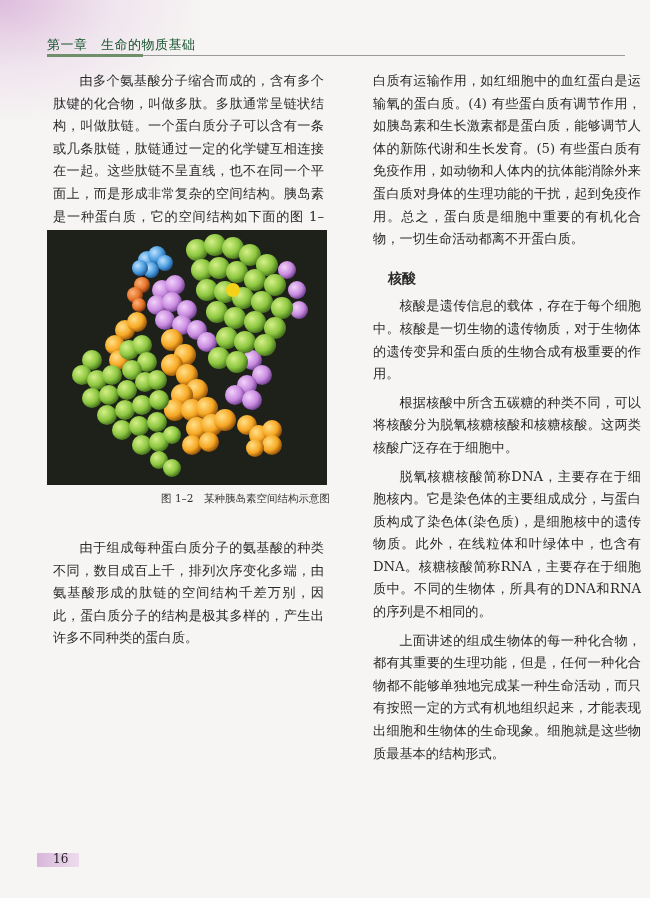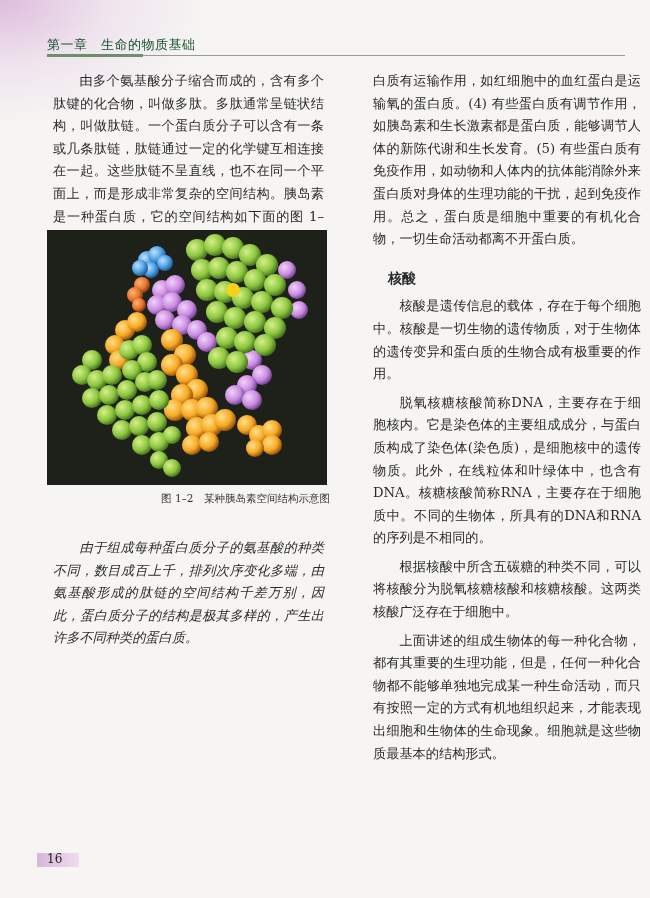--- a/index.html
+++ b/index.html
@@ -38,21 +38,21 @@
   }
   .caption {
     position:absolute; left:47px; top:492px; width:283px; text-align:right;
     font-size:10.5px; color:#333;
   }
   .page-num-bar {
     position:absolute; left:37px; top:853px; width:42px; height:14px;
     background:linear-gradient(90deg,#d8b6da,#eedcee);
   }
   .page-num {
-    position:absolute; left:47px; top:852px; font-size:12px; color:#222;
+    position:absolute; left:53px; top:852px; font-size:12px; color:#222;
   }
 </style>
 </head>
 <body>
 
 <div class="corner-tint"></div>
 
 <div class="header">
   <span class="header-title">第一章　生命的物质基础</span>
   <div class="header-rule-green"></div>
@@ -189,27 +189,27 @@
         <circle cx="95" cy="215" r="10" fill="url(#gG)"></circle>
         <circle cx="112" cy="212" r="10" fill="url(#gG)"></circle>
         <circle cx="125" cy="205" r="9" fill="url(#gG)"></circle>
         <circle cx="112" cy="230" r="9" fill="url(#gG)"></circle>
         <circle cx="125" cy="238" r="9" fill="url(#gG)"></circle>
     </g>
   </svg>
 </div>
 <div class="caption">图 1–2　某种胰岛素空间结构示意图</div>
 
-<div class="col col-left" style="top:531px;font-style:italic;">
+<div class="col col-left" style="top:531px;">
   <p>由于组成每种蛋白质分子的氨基酸的种类不同，数目成百上千，排列次序变化多端，由氨基酸形成的肽链的空间结构千差万别，因此，蛋白质分子的结构是极其多样的，产生出许多不同种类的蛋白质。</p>
 </div>
 
 <div class="col col-right" style="top:64px;">
   <p class="noindent">白质有运输作用，如红细胞中的血红蛋白是运输氧的蛋白质。(4) 有些蛋白质有调节作用，如胰岛素和生长激素都是蛋白质，能够调节人体的新陈代谢和生长发育。(5) 有些蛋白质有免疫作用，如动物和人体内的抗体能消除外来蛋白质对身体的生理功能的干扰，起到免疫作用。总之，蛋白质是细胞中重要的有机化合物，一切生命活动都离不开蛋白质。</p>
   <div class="section-head">核酸</div>
   <p>核酸是遗传信息的载体，存在于每个细胞中。核酸是一切生物的遗传物质，对于生物体的遗传变异和蛋白质的生物合成有极重要的作用。</p>
+  <p>根据核酸中所含五碳糖的种类不同，可以将核酸分为脱氧核糖核酸和核糖核酸。这两类核酸广泛存在于细胞中。</p>
   <p>脱氧核糖核酸简称DNA，主要存在于细胞核内。它是染色体的主要组成成分，与蛋白质构成了染色体(染色质)，是细胞核中的遗传物质。此外，在线粒体和叶绿体中，也含有DNA。核糖核酸简称RNA，主要存在于细胞质中。不同的生物体，所具有的DNA和RNA的序列是不相同的。</p>
-  <p>根据核酸中所含五碳糖的种类不同，可以将核酸分为脱氧核糖核酸和核糖核酸。这两类核酸广泛存在于细胞中。</p>
   <p>上面讲述的组成生物体的每一种化合物，都有其重要的生理功能，但是，任何一种化合物都不能够单独地完成某一种生命活动，而只有按照一定的方式有机地组织起来，才能表现出细胞和生物体的生命现象。细胞就是这些物质最基本的结构形式。</p>
 </div>
 
 <div class="page-num-bar"></div>
 <div class="page-num">16</div>
 
 </body></html>

